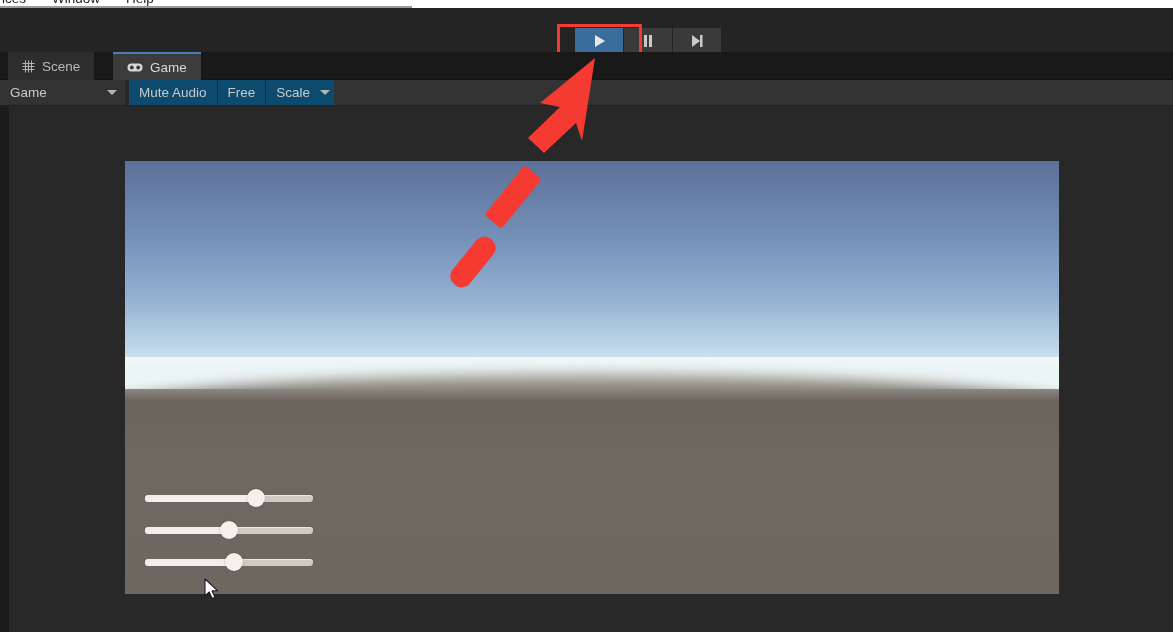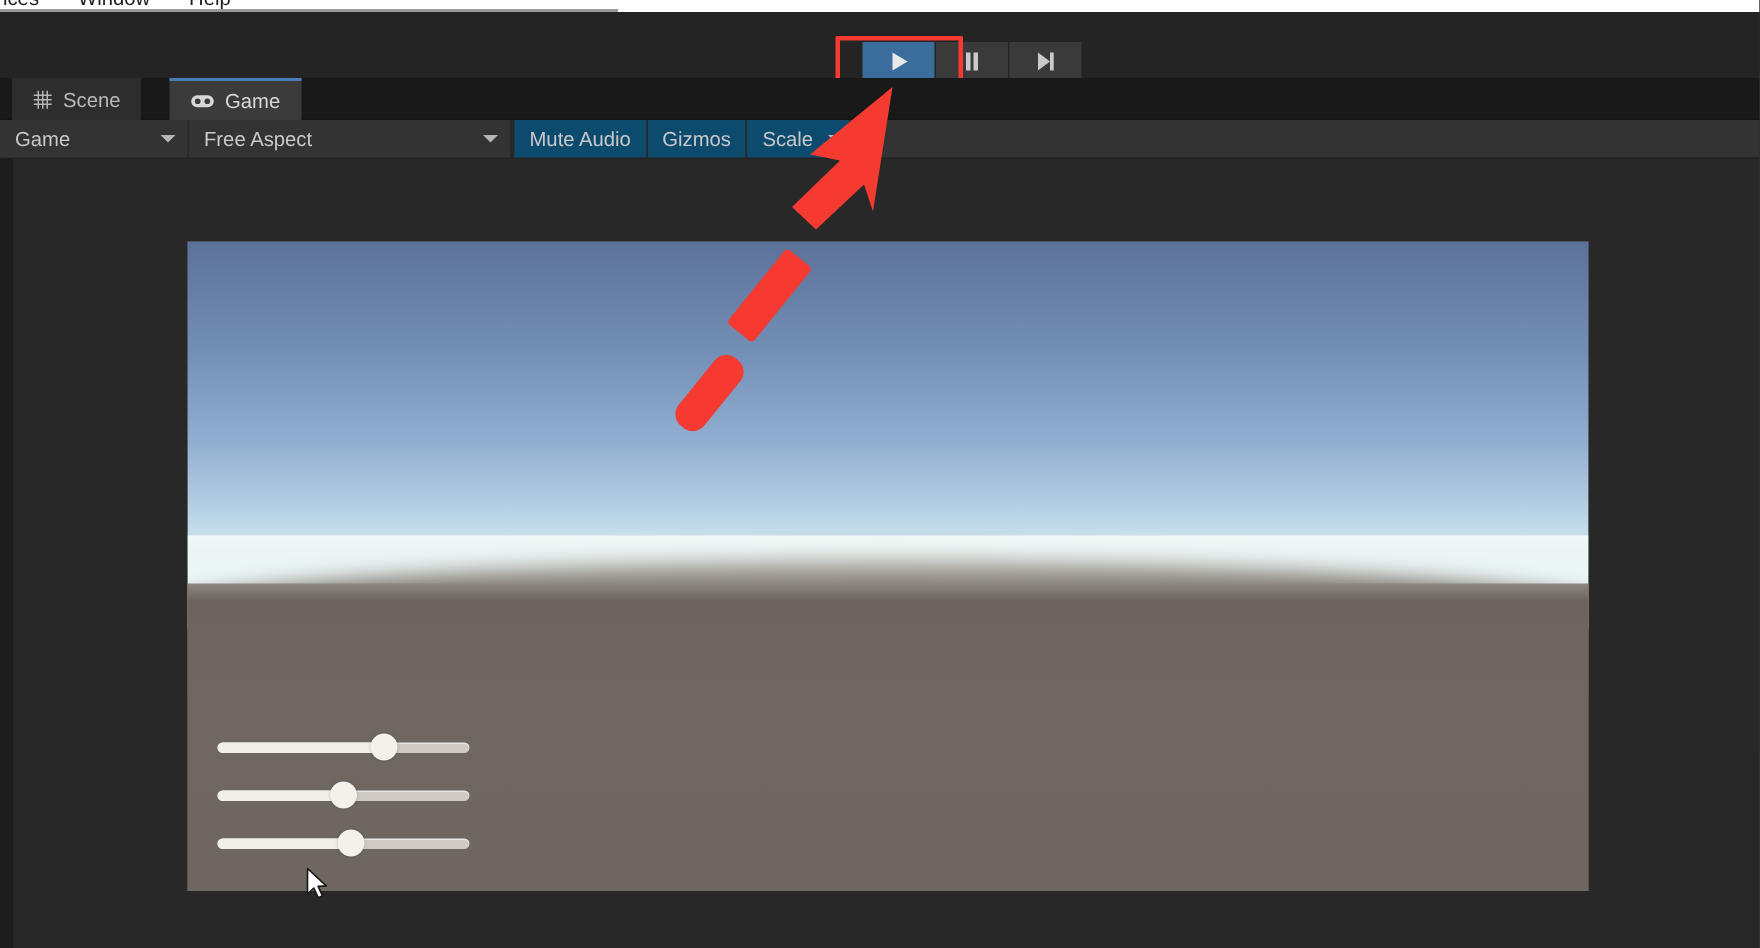--- a/index.html
+++ b/index.html
@@ -398,37 +398,33 @@
   </div>
 
   <div class="gametoolbar">
 
     <div class="tb-dropdown" style="width:125px">
       <span>Game</span>
       <span class="caret"></span>
     </div>
     <div class="tb-sep"></div>
 
-    <div class="tb-dropdown" style="width:214px">
-      <span>Free Aspect</span>
-      <span class="caret"></span>
-    </div>
     <div class="tb-sep"></div>
 
     <div class="tb-sep"></div>
 
     <div class="tb-sep"></div>
 
     <div class="tb-btn">
       <span>Mute Audio</span>
     </div>
     <div class="tb-sep"></div>
 
     <div class="tb-btn">
-      <span>Gizmos</span>
+      <span>Free</span>
     </div>
     <div class="tb-sep"></div>
 
     <div class="tb-btn gizmos">
       <span>Scale</span>
       <span class="caret"></span>
     </div>
   </div>
 
   <div class="editor-body">

